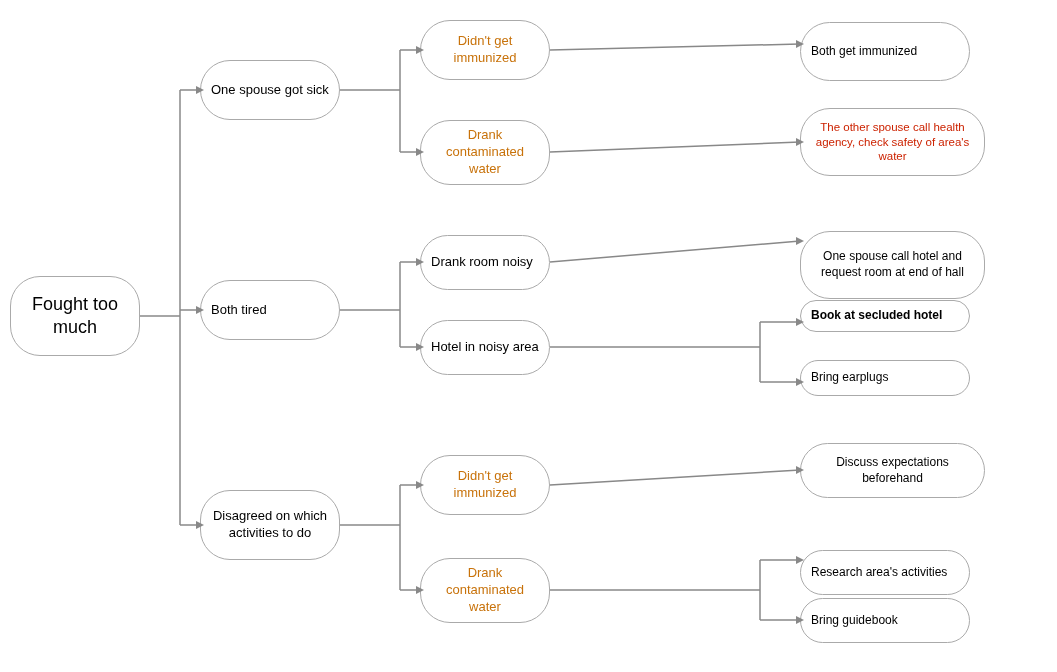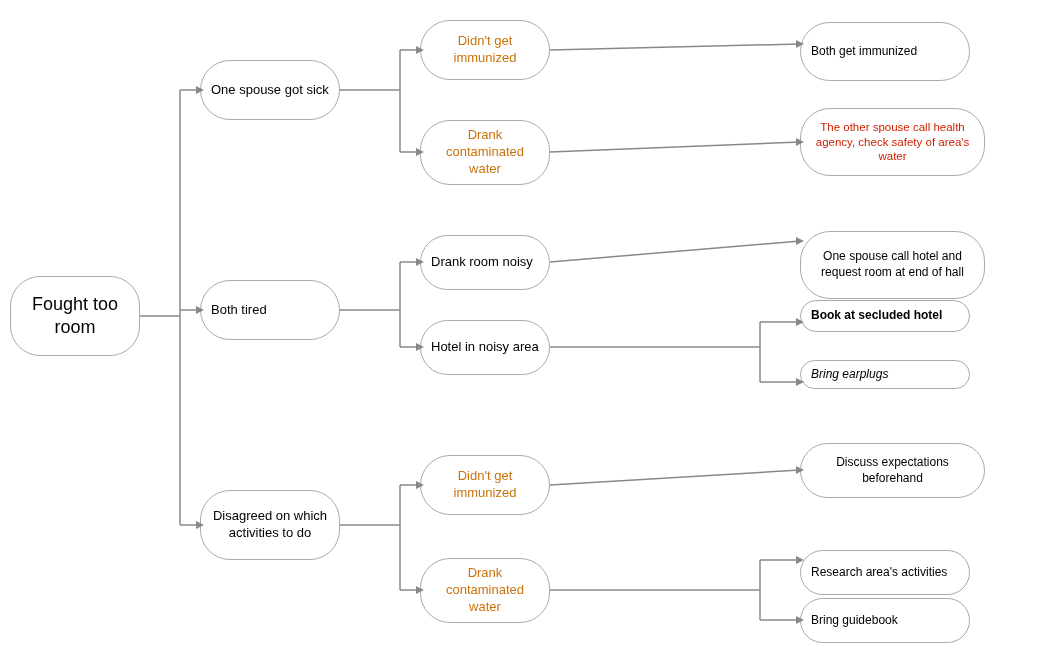--- a/index.html
+++ b/index.html
@@ -53,21 +53,21 @@
       height: 50px;
       font-size: 12px;
     }
     .node.orange-text { color: #c8720a; }
     .node.red-text { color: #cc2200; }
   </style>
 </head>
 <body>
 
 <div class="node root" style="left:10px;top:276px;width:130px;height:80px;font-size:18px;">
-  <span>Fought too room</span>
+  <span>Fought too much</span>
 </div>
 
 <div class="node level1" style="left:200px;top:60px;width:140px;height:60px;">
   <span>One spouse got sick</span>
 </div>
 <div class="node level1" style="left:200px;top:280px;width:140px;height:60px;">
   <span>Both tired</span>
 </div>
 <div class="node level1" style="left:200px;top:490px;width:140px;height:70px;">
   <span>Disagreed on which activities to do</span>
@@ -97,21 +97,21 @@
 </div>
 <div class="node level3 red-text" style="left:800px;top:108px;width:185px;height:68px;font-size:11.5px;">
   <span>The other spouse call health agency, check safety of area's water</span>
 </div>
 <div class="node level3" style="left:800px;top:207px;width:185px;height:68px;font-size:12px;margin-top:24px;">
   <span>One spouse call hotel and request room at end of hall</span>
 </div>
 <div class="node level3" style="left:800px;top:300px;width:170px;height:32px;font-weight:bold;">
   <span>Book at secluded hotel</span>
 </div>
-<div class="node level3" style="left:800px;top:360px;width:170px;height:29px;font-style:italic;">
+<div class="node level3" style="left:800px;top:360px;width:170px;height:36px;">
   <span>Bring earplugs</span>
 </div>
 <div class="node level3" style="left:800px;top:443px;width:185px;height:55px;font-size:12px;">
   <span>Discuss expectations beforehand</span>
 </div>
 <div class="node level3" style="left:800px;top:538px;width:170px;height:45px;margin-top:12px;">
   <span>Research area's activities</span>
 </div>
 <div class="node level3" style="left:800px;top:598px;width:170px;height:45px;">
   <span>Bring guidebook</span>

